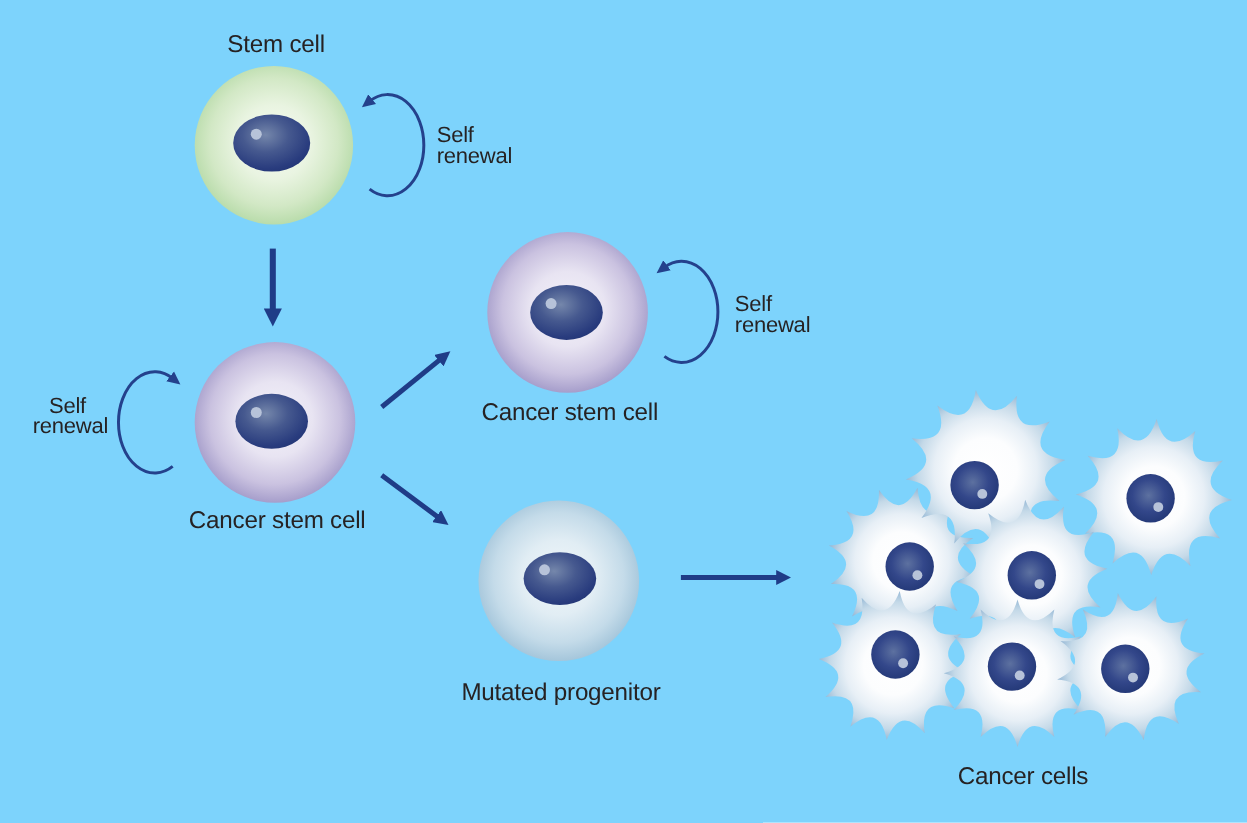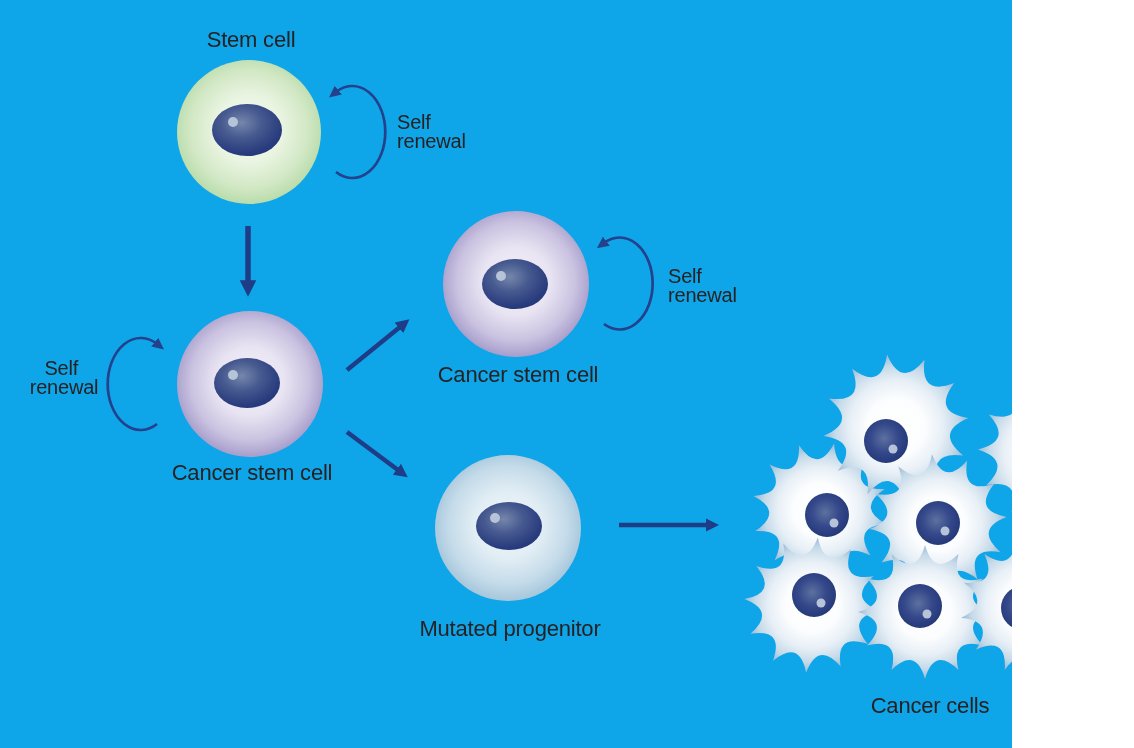--- a/index.html
+++ b/index.html
@@ -1,16 +1,16 @@
 <!DOCTYPE html>
 <html><head>
 <meta charset="utf-8">
 <style>
   html,body { margin:0; padding:0; background:#ffffff; }
-  .canvas { position:relative; width:1012px; height:748px; background:#0ea5e9; overflow:hidden; }
+  .canvas { position:relative; width:1134px; height:748px; background:#7dd3fc; overflow:hidden; }
   svg text { font-family:"Liberation Sans", sans-serif; fill:#262223; }
   .lbl { font-size:22px; letter-spacing:-0.2px; }
   .sr  { font-size:20px; letter-spacing:-0.2px; }
   .arrow { stroke:#1f3c87; fill:none; }
   .loop  { stroke:#24418c; stroke-width:2.7; fill:none; }
 </style>
 </head>
 <body>
 
 <div class="canvas">

